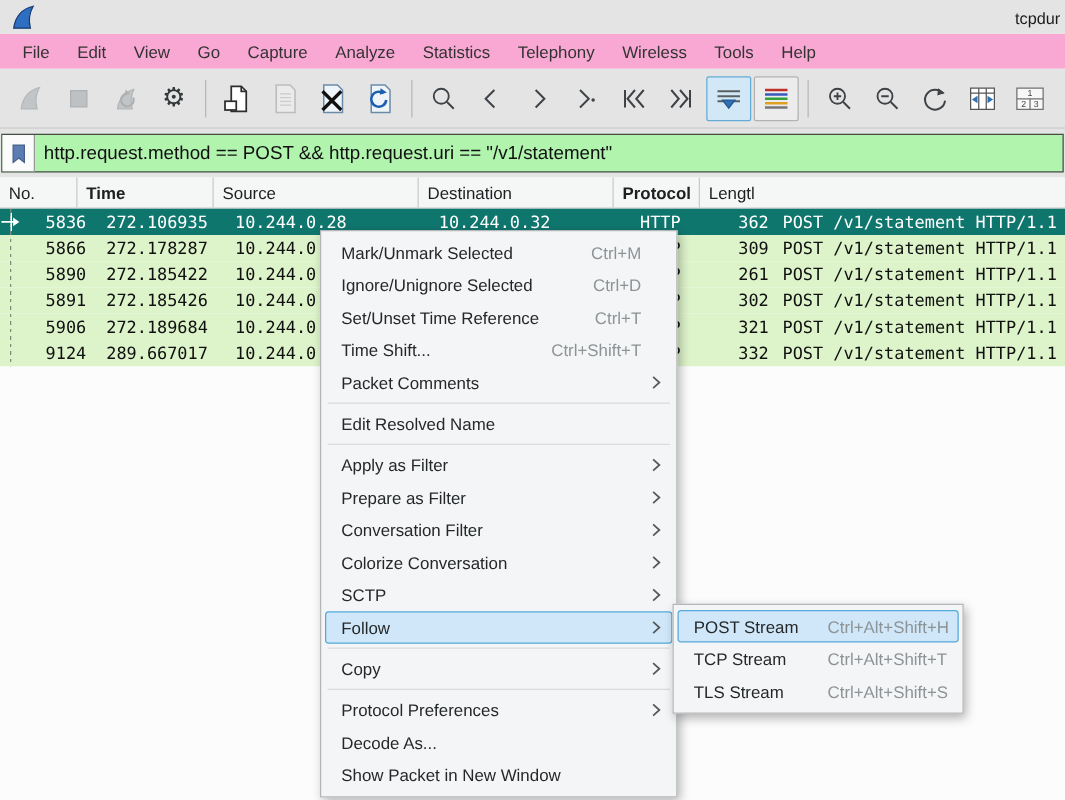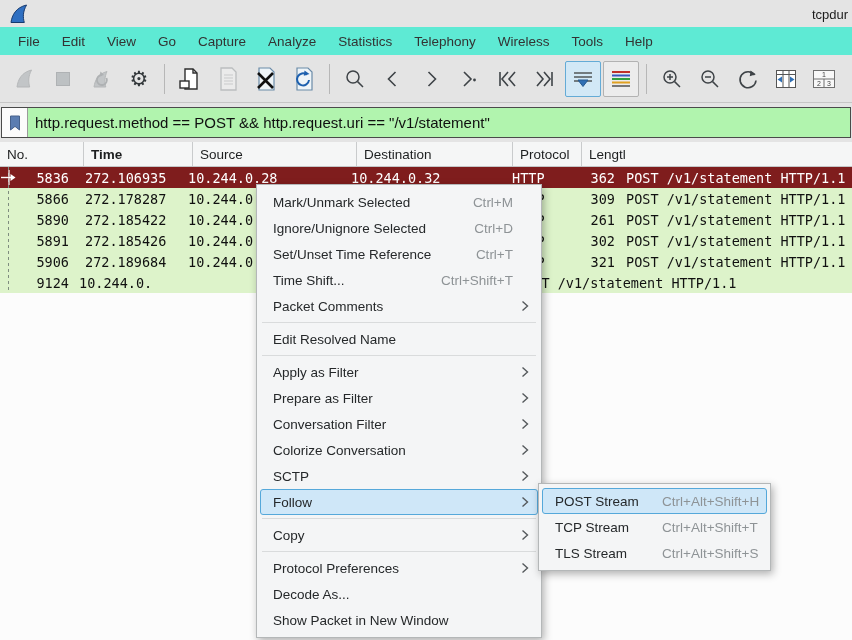--- a/index.html
+++ b/index.html
@@ -4,21 +4,21 @@
 <style>
   html,body{margin:0;padding:0;}
   body{width:852px;height:640px;overflow:hidden;font-family:"Liberation Sans",sans-serif;background:#fff;}
   .window{position:relative;width:852px;height:640px;background:#fcfcfc;}
 
   
   .titlebar{height:27px;background:#e4e4e4;position:relative;}
   .app-icon{position:absolute;left:8px;top:3px;width:22px;height:22px;}
   .win-title{position:absolute;left:812px;top:7px;font-size:13px;color:#1b1b1b;white-space:nowrap;}
 
-  .menubar{height:28px;background:#5eead4;display:flex;align-items:center;padding-left:7px;}
+  .menubar{height:28px;background:#f9a8d4;display:flex;align-items:center;padding-left:7px;}
   .menu-item{padding:4px 11px;font-size:13.5px;color:#333;cursor:default;}
 
   .toolbar{height:47px;background:#e4e4e4;display:flex;align-items:center;padding:0 6px;border-bottom:1px solid #c6c6c6;}
   .tb-btn{width:36px;height:36px;display:flex;align-items:center;justify-content:center;margin:0 1px;border:1px solid transparent;border-radius:2px;box-sizing:border-box;}
   .tb-btn.disabled{opacity:.45;}
   .tb-btn.checked{background:#d2e8f6;border-color:#64abd6;}
   .tb-btn.checked-plain{background:#ececec;border-color:#b2b2b2;}
   .tb-sep{width:1px;height:30px;background:#b7b7b7;margin:0 6px;}
   .ico{display:flex;align-items:center;justify-content:center;}
 
@@ -27,21 +27,21 @@
   .filter-field{flex:1;height:29px;border:1px solid #4a4a4a;background:#b1f4ae;display:flex;align-items:stretch;}
   .bookmark-box{width:25px;background:#fbfbfb;border-right:1px solid #9a9a9a;display:flex;align-items:center;justify-content:center;}
   .filter-text{flex:1;display:flex;align-items:center;padding-left:7px;font-size:15px;color:#101010;white-space:nowrap;overflow:hidden;}
 
   
   .pheader{height:25px;background:#f5f6f6;border-bottom:1px solid #c4c6c7;display:flex;box-sizing:border-box;}
   .hcell{font-size:13.5px;color:#1d1f20;display:flex;align-items:center;padding-left:7px;box-sizing:border-box;border-right:1px solid #c9cbcc;white-space:nowrap;overflow:hidden;}
   .hcell:last-child{border-right:none;}
   .prows{position:relative;font-family:"DejaVu Sans Mono","Liberation Mono",monospace;font-size:13.5px;}
   .prow{height:21px;display:flex;background:#ddf3ca;color:#101010;}
-  .prow.selected{background:#7f1d1d;color:#fff;}
+  .prow.selected{background:#0f766e;color:#fff;}
   .pcell{box-sizing:border-box;display:flex;align-items:center;white-space:pre;overflow:hidden;}
   .c0{justify-content:flex-end;padding-right:5px;}
   .c1{padding-left:11px;}
   .c2{padding-left:5px;}
   .c3{padding-left:4px;}
   .c4{padding-left:9px;}
   .c5{justify-content:flex-end;padding-right:6px;}
   .c6{padding-left:5px;}
   .gutter-line{position:absolute;left:8px;top:0;width:1px;height:126px;
     background:repeating-linear-gradient(to bottom,#7f8d7f 0 3px,transparent 3px 6px);}
@@ -290,25 +290,25 @@
         <svg width="12" height="16" viewBox="0 0 12 16">
             <path d="M1.5 1 h9 v14 l-4.5 -3.6 -4.5 3.6 z" fill="#5b7db1" stroke="#46618b" stroke-width="1"></path>
           </svg>
       </span>
       <span class="filter-text">http.request.method == POST &amp;&amp; http.request.uri == "/v1/statement"</span>
     </div>
   </div>
 
   <div class="packet-area">
     <div class="pheader">
-        <div class="hcell" style="width: 84px;">No.</div>
+        <div class="hcell" style="width: 62px;">No.</div>
         <div class="hcell" style="width: 109px; font-weight: bold;">Time</div>
         <div class="hcell" style="width: 164px;">Source</div>
         <div class="hcell" style="width: 156px;">Destination</div>
-        <div class="hcell" style="width: 69px;">Protocol</div>
+        <div class="hcell" style="width: 69px; font-weight: bold;">Protocol</div>
         <div class="hcell" style="width: 49px;">Lengtl</div>
       </div>
     <div class="prows">
 
     <div class="prow selected">
           <div class="pcell c0" style="width: 74px;">5836</div>
           <div class="pcell c1" style="width: 109px;">272.106935</div>
           <div class="pcell c2" style="width: 164px;">10.244.0.28</div>
           <div class="pcell c3" style="width: 156px;">10.244.0.32</div>
           <div class="pcell c4" style="width: 69px;">HTTP</div>
@@ -346,20 +346,21 @@
           <div class="pcell c0" style="width: 74px;">5906</div>
           <div class="pcell c1" style="width: 109px;">272.189684</div>
           <div class="pcell c2" style="width: 164px;">10.244.0.</div>
           <div class="pcell c3" style="width: 156px;"></div>
           <div class="pcell c4" style="width: 69px;">HTTP</div>
           <div class="pcell c5" style="width: 49px;">321</div>
           <div class="pcell c6" style="width: 231px;">POST /v1/statement HTTP/1.1</div>
         </div>
         <div class="prow">
           <div class="pcell c0" style="width: 74px;">9124</div>
+          <div class="pcell c1" style="width: 109px;">289.667017</div>
           <div class="pcell c2" style="width: 164px;">10.244.0.</div>
           <div class="pcell c3" style="width: 156px;"></div>
           <div class="pcell c4" style="width: 69px;">HTTP</div>
           <div class="pcell c5" style="width: 49px;">332</div>
           <div class="pcell c6" style="width: 231px;">POST /v1/statement HTTP/1.1</div>
         </div>
         <div class="gutter-line"></div>
         <span class="sel-arrow">
         <svg width="16" height="15" viewBox="0 0 16 15">
             <path d="M8 0 V15" stroke="#fff" stroke-width="1.2"></path>

